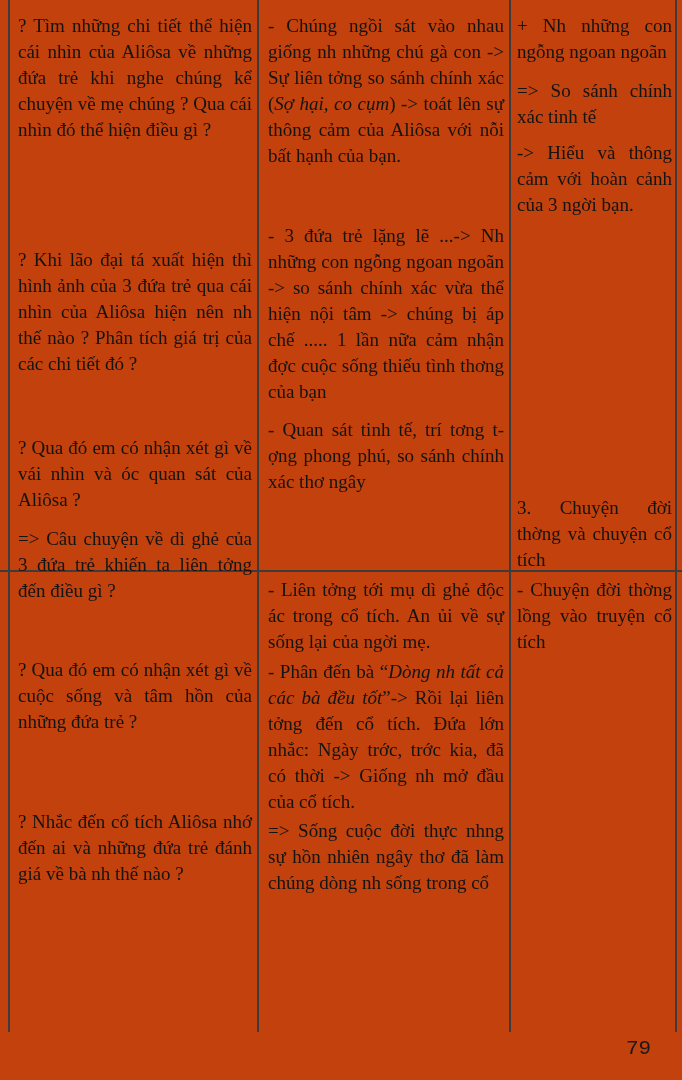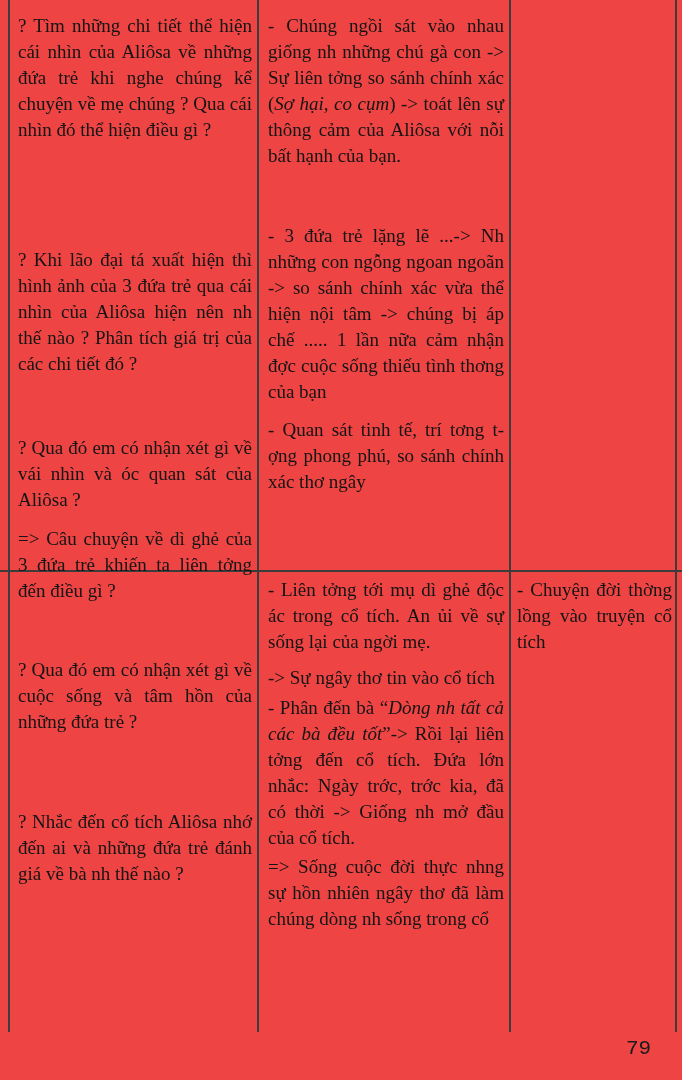--- a/index.html
+++ b/index.html
@@ -1,19 +1,19 @@
 <!DOCTYPE html>
 <html><head>
 <meta charset="utf-8">
 <style>
   html,body{margin:0;padding:0;background:#e8e8e8;}
   .page{
     position:relative;
     width:682px;height:1080px;
-    background:#ef4444;
+    background:#c2410c;
     overflow:hidden;
     font-family:"Liberation Serif","DejaVu Serif",serif;
     color:#141414;
   }
   .vline{position:absolute;top:0;width:2px;height:1032px;background:#3c3c3c;}
   .hline{position:absolute;left:0;top:570px;width:682px;height:2px;background:#3c3c3c;}
   .cell{position:absolute;font-size:19px;line-height:26px;}
   .cell p{
     margin:0;
     text-align:justify;
@@ -48,29 +48,34 @@
     <p style="margin-top:58px">? Qua đó em có nhận xét gì về vái nhìn và óc quan sát của Aliôsa ?</p>
     <p style="margin-top:13px">=&gt; Câu chuyện về dì ghẻ của 3 đứa trẻ khiến ta liên tởng đến điều gì ?</p>
   </div>
 
   <div class="cell c2 r1">
     <p><span>- Chúng ngồi sát vào nhau giống nh những chú gà con -&gt; Sự liên tởng so sánh chính xác (</span><span class="it">Sợ hại, co cụm</span><span>) -&gt; toát lên sự thông cảm của Aliôsa với nỗi bất hạnh của bạn.</span></p>
     <p style="margin-top:54px">- 3 đứa trẻ lặng lẽ ...-&gt; Nh những con ngỗng ngoan ngoãn -&gt; so sánh chính xác vừa thể hiện nội tâm -&gt; chúng bị áp chế ..... 1 lần nữa cảm nhận đợc cuộc sống thiếu tình thơng của bạn</p>
     <p style="margin-top:12px">- Quan sát tinh tế, trí tơng t-ợng phong phú, so sánh chính xác thơ ngây</p>
   </div>
 
+  <div class="cell c3 r1">
+    <p>+ Nh những con ngỗng ngoan ngoãn</p>
+    <p style="margin-top:13px">=&gt; So sánh chính xác tinh tế</p>
+    <p style="margin-top:10px">-&gt; Hiểu và thông cảm với hoàn cảnh của 3 ngời bạn.</p>
+    <p style="margin-top:277px">3. Chuyện đời thờng và chuyện cổ tích</p>
+  </div>
 
   <div class="cell c1 r2">
     <p style="margin-top:80px">? Qua đó em có nhận xét gì về cuộc sống và tâm hồn của những đứa trẻ ?</p>
     <p style="margin-top:74px">? Nhắc đến cổ tích Aliôsa nhớ đến ai và những đứa trẻ đánh giá về bà nh thế nào ?</p>
   </div>
 
   <div class="cell c2 r2">
     <p>- Liên tởng tới mụ dì ghẻ độc ác trong cổ tích. An ủi về sự sống lại của ngời mẹ.</p>
-    <p style="margin-top:10px">-&gt; Sự ngây thơ tin vào cổ tích</p>
     <p style="margin-top:4px"><span>- Phân đến bà “</span><span class="it">Dòng nh tất cả các bà đều tốt</span><span>”-&gt; Rồi lại liên tởng đến cổ tích. Đứa lớn nhắc: Ngày trớc, trớc kia, đã có thời  -&gt; Giống nh mở đầu của cổ tích.</span></p>
     <p style="margin-top:3px">=&gt; Sống cuộc đời thực nhng sự hồn nhiên ngây thơ đã làm chúng dòng nh sống trong cổ</p>
   </div>
 
   <div class="cell c3 r2">
     <p>- Chuyện đời thờng lồng vào truyện cổ tích</p>
   </div>
 
   <div class="pagenum">79</div>
 

